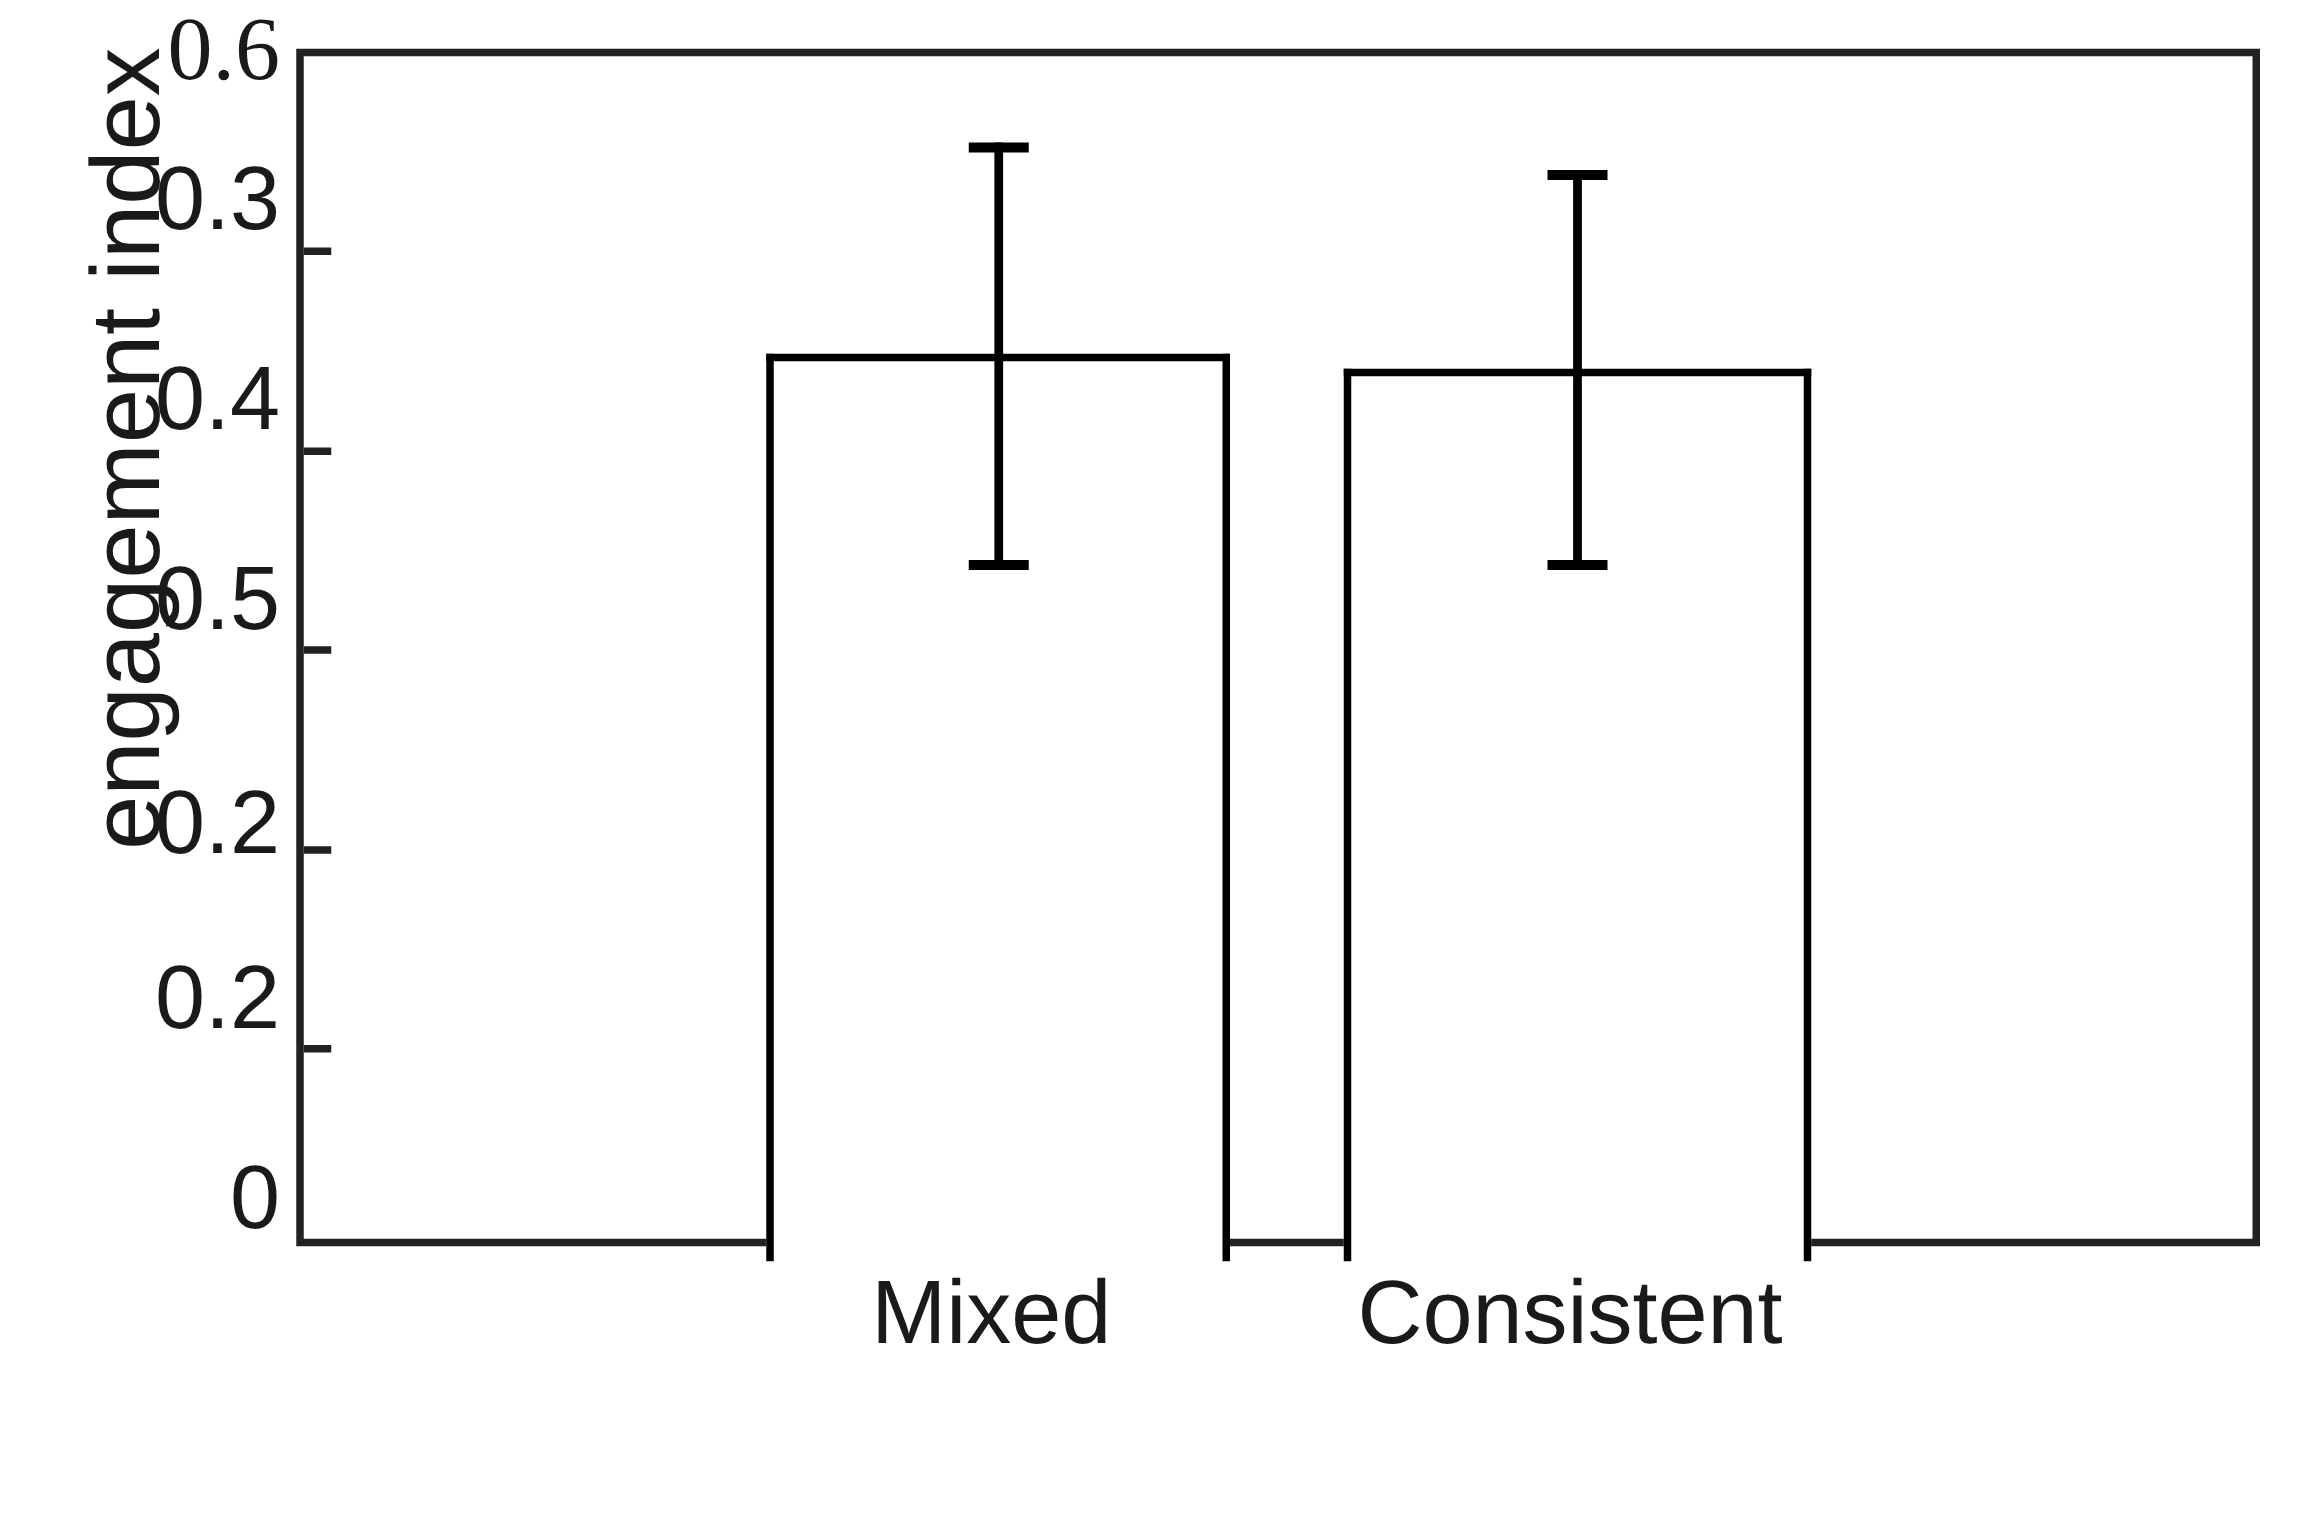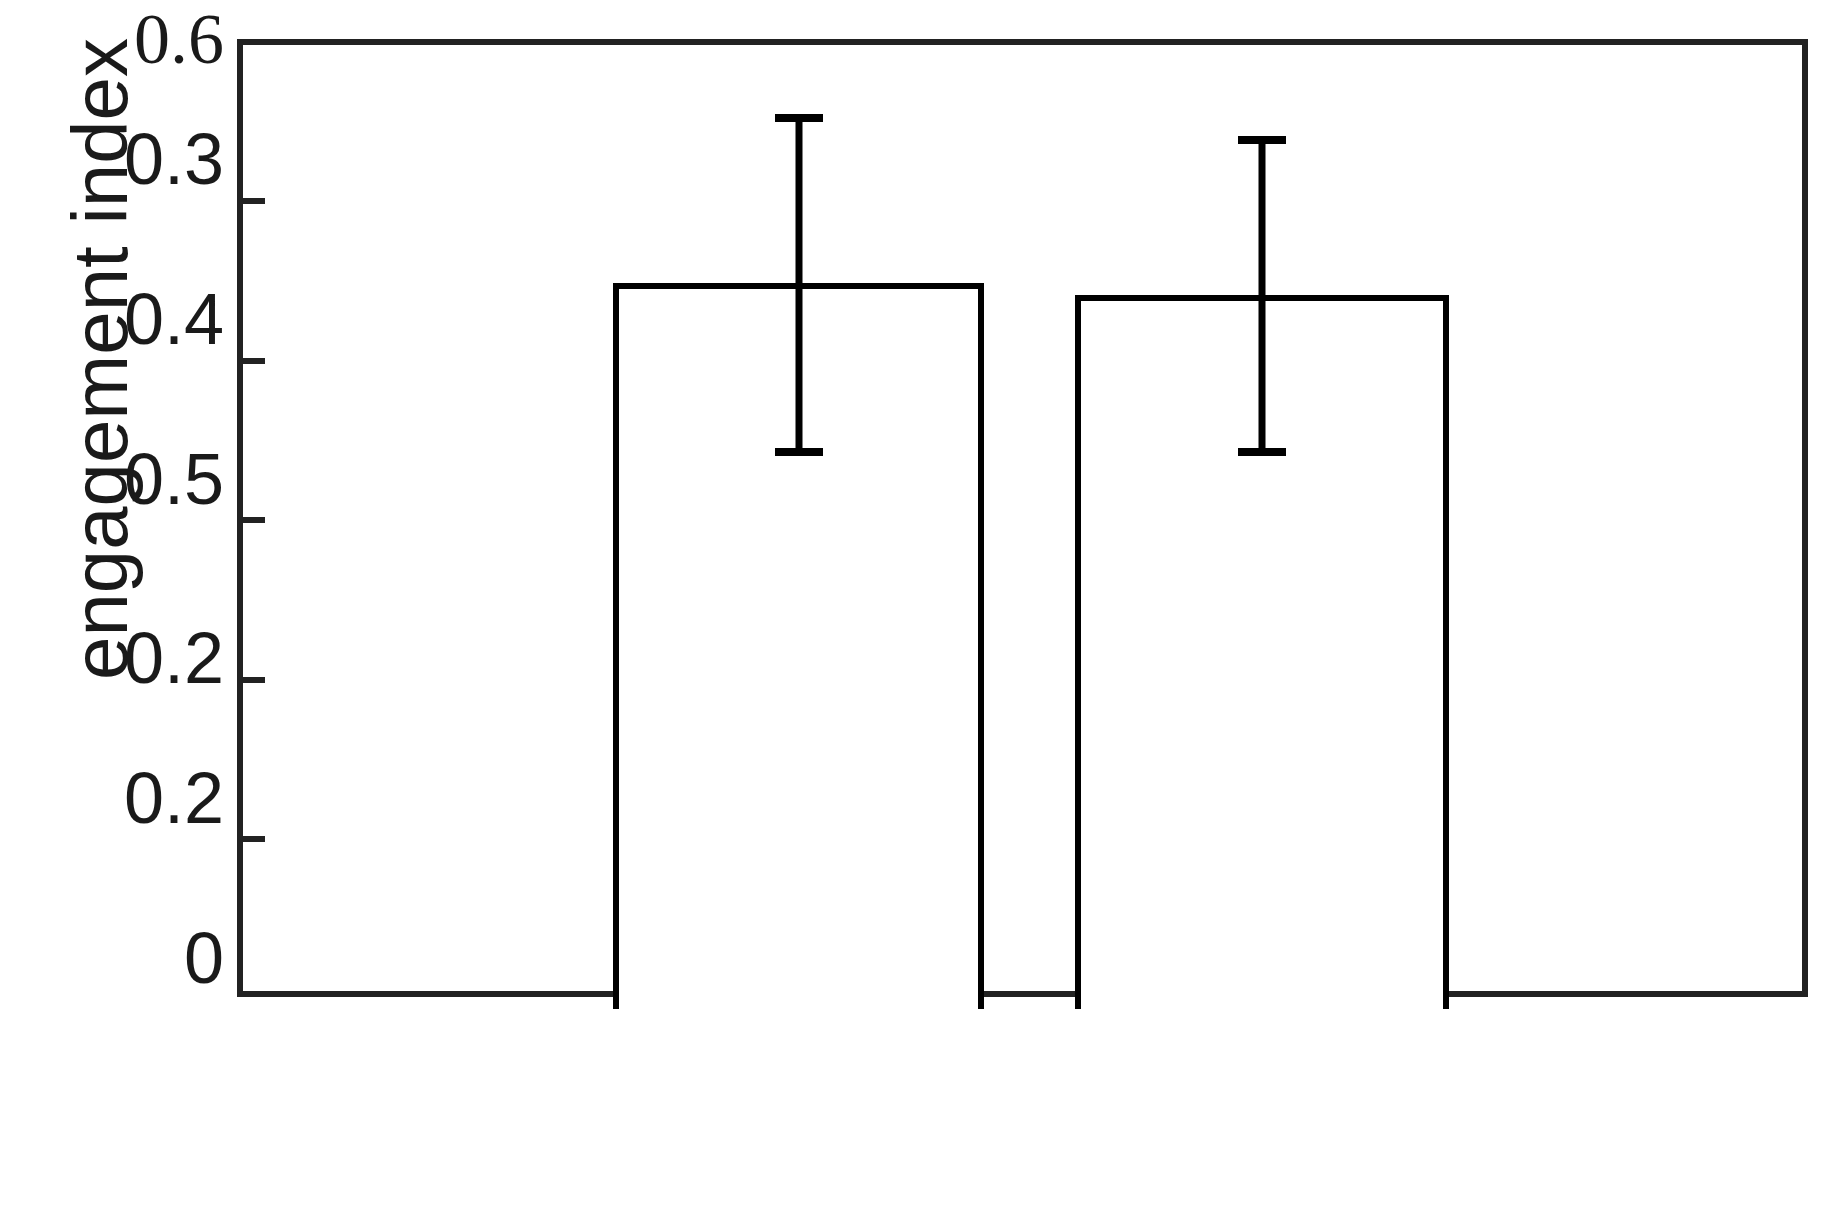--- a/index.html
+++ b/index.html
@@ -155,15 +155,17 @@
     <div class="errorbar-line" style="left:556px; top:69px; height:341px;"></div>
     <div class="errorbar-cap" style="left:556px; top:69px; width:48px;"></div>
     <div class="errorbar-cap" style="left:556px; top:403px; width:48px;"></div>
 
     <div class="errorbar-line" style="left:1019px; top:91px; height:319px;"></div>
     <div class="errorbar-cap" style="left:1019px; top:91px; width:48px;"></div>
     <div class="errorbar-cap" style="left:1019px; top:403px; width:48px;"></div>
 
   </div>
 
+  <div class="x-tick-label" style="left:793px; top:1012px;">Mixed</div>
+  <div class="x-tick-label" style="left:1256px; top:1012px;">Consistent</div>
 
 
 </div>
 
 </body></html>

